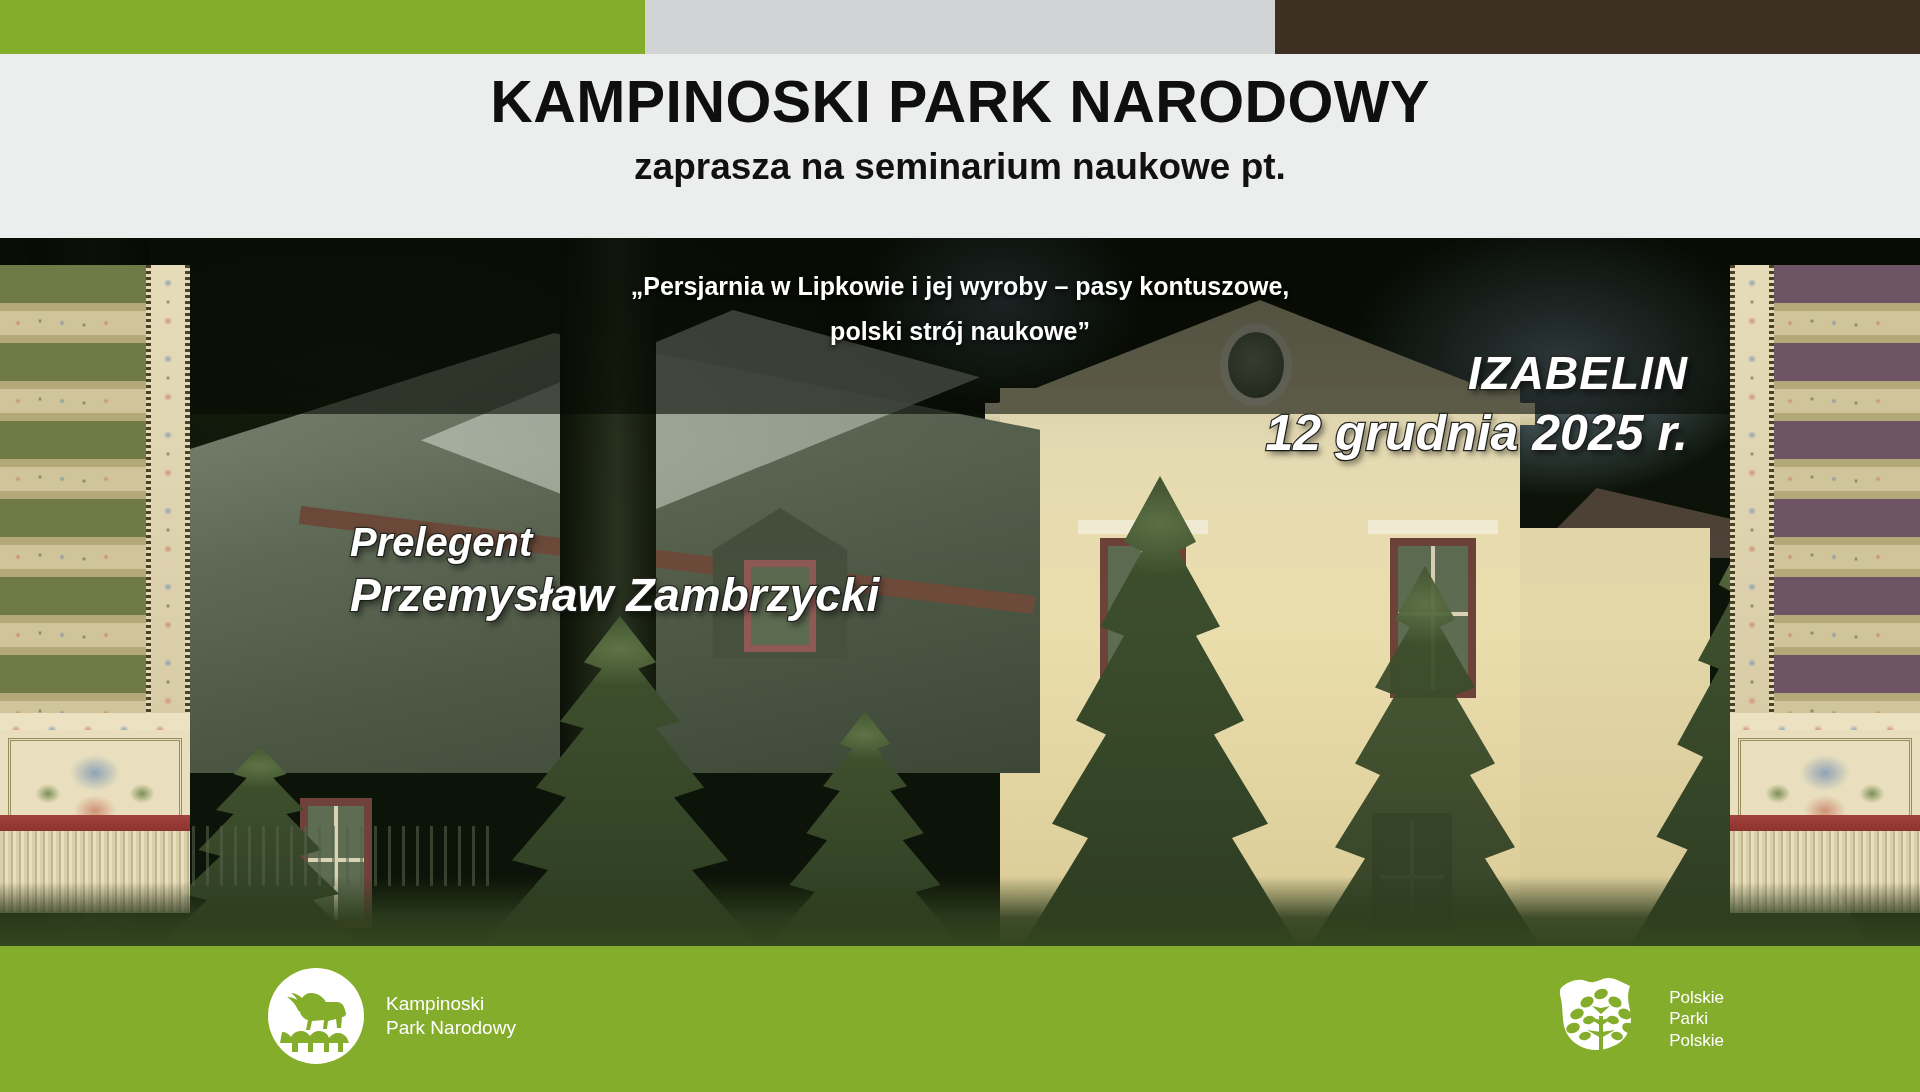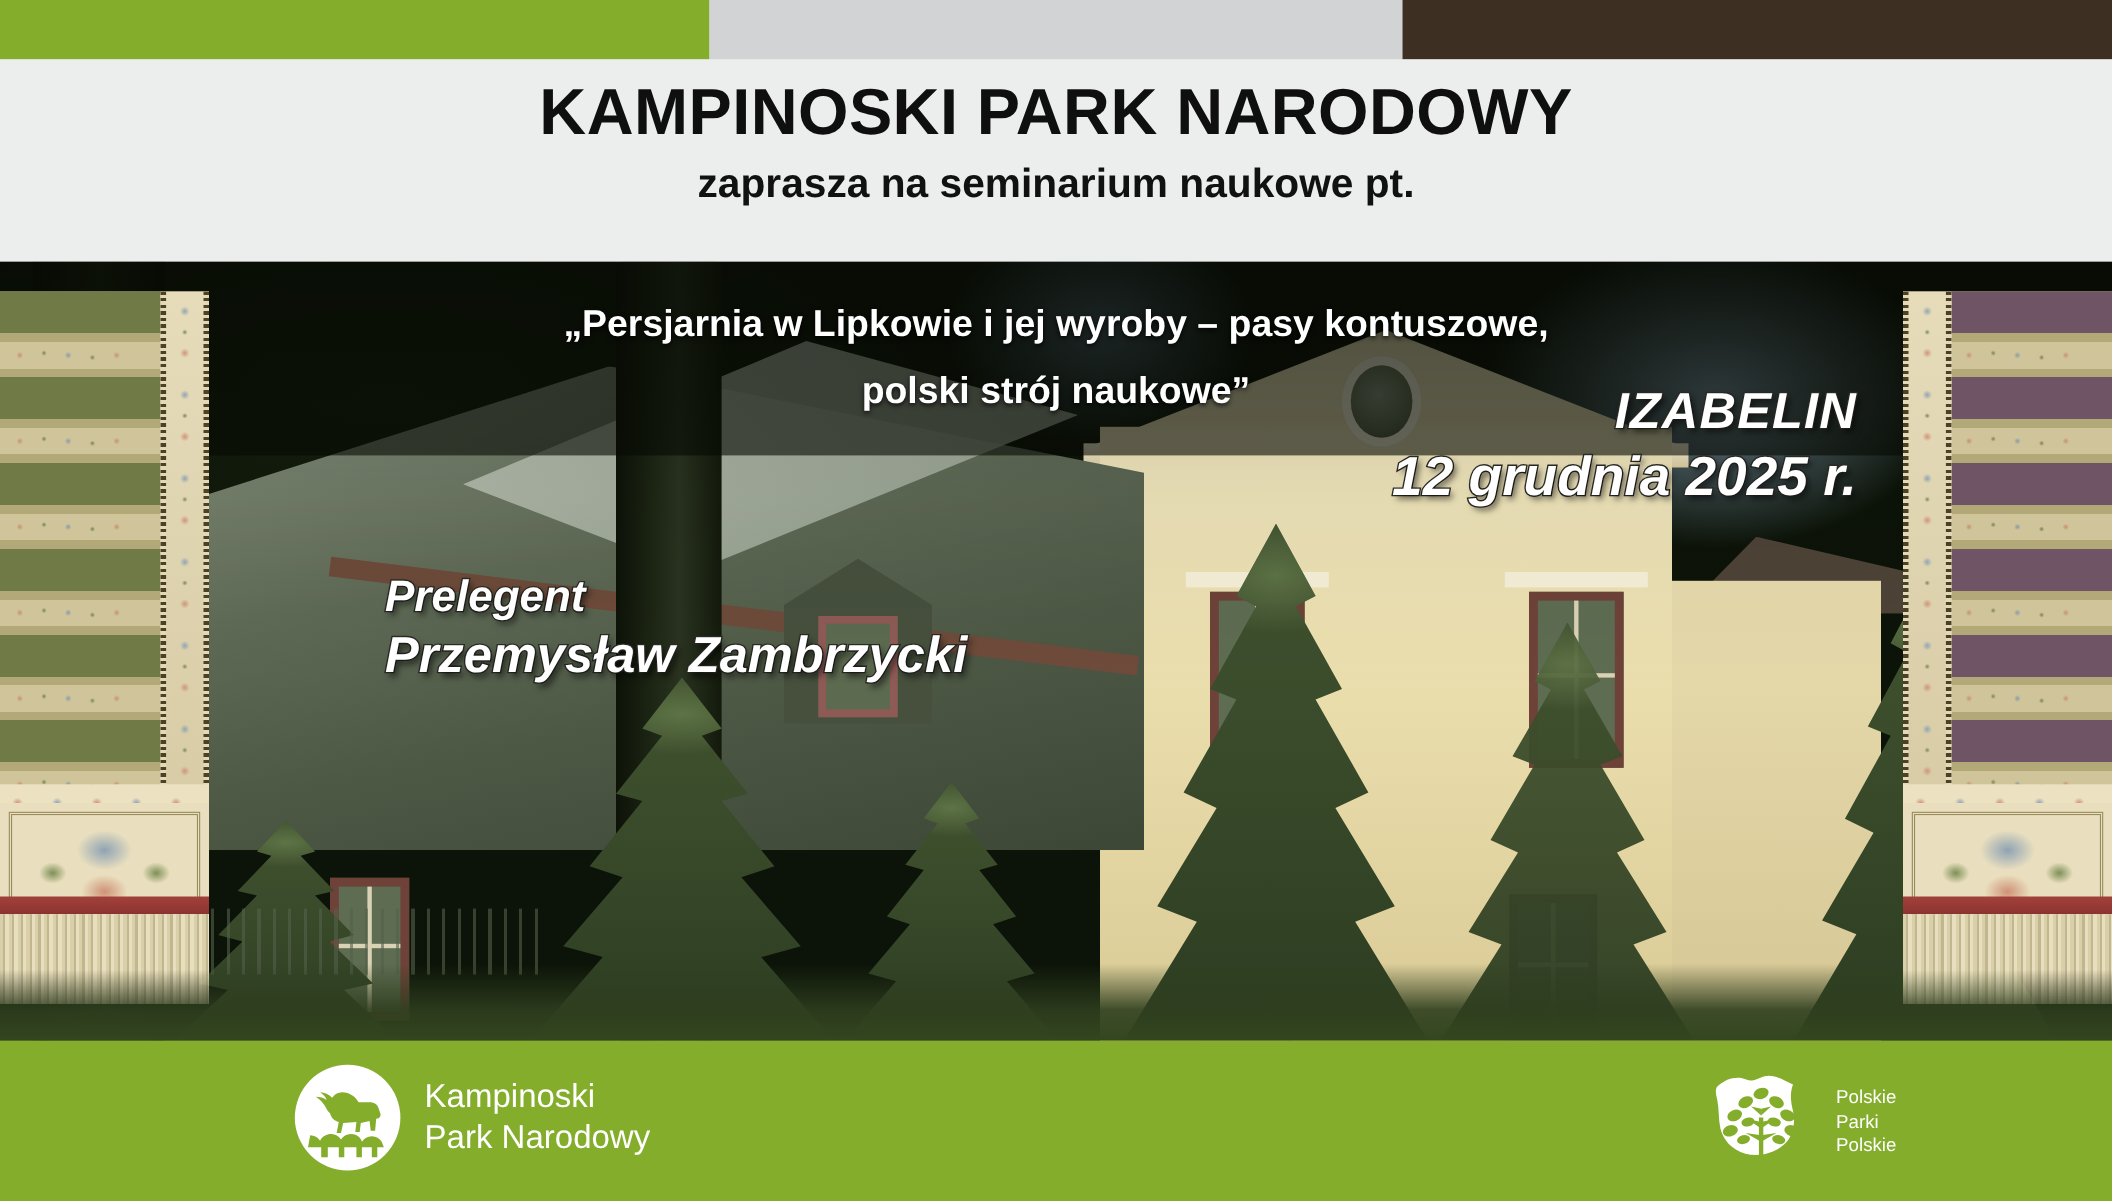--- a/index.html
+++ b/index.html
@@ -369,21 +369,21 @@
             mask-image: linear-gradient(180deg, #000 0%, #000 62%, rgba(0,0,0,0.25) 100%);
   }
 
   
   .quote {
     position: absolute;
     left: 0; top: 26px;
     width: 1920px;
     text-align: center;
     color: #ffffff;
-    font-size: 34px;
+    font-size: 25px;
     font-weight: bold;
     line-height: 1.78;
     text-shadow: 0 2px 5px rgba(0,0,0,0.85);
     white-space: nowrap;
   }
 
   .place-block {
     position: absolute;
     right: 232px; top: 108px;
     text-align: right;
@@ -428,21 +428,21 @@
   }
   .logo-circle {
     width: 96px; height: 96px;
     border-radius: 50%;
     background: #ffffff;
     position: relative;
     flex: 0 0 auto;
   }
   .logo-kpn-text {
     color: #ffffff;
-    font-size: 30px;
+    font-size: 19px;
     line-height: 1.28;
     white-space: nowrap;
     font-weight: normal;
   }
   .logo-ppn {
     position: absolute;
     right: 196px; top: 18px;
     display: flex; align-items: center; gap: 18px;
   }
   .logo-ppn-text {

